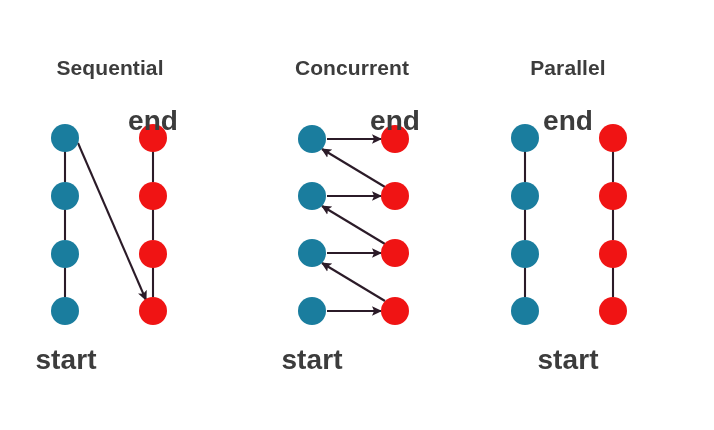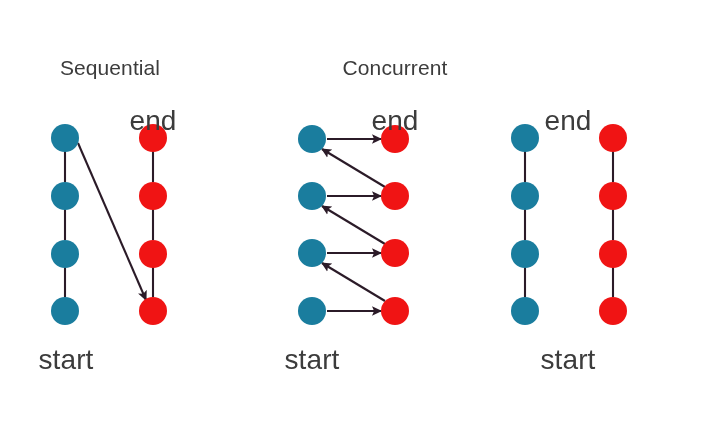--- a/index.html
+++ b/index.html
@@ -14,20 +14,21 @@
     overflow: hidden;
     font-family: "Liberation Sans", sans-serif;
     -webkit-font-smoothing: antialiased;
   }
   #diagram-root {
     position: absolute;
     left: 0;
     top: 0;
     width: 700px;
     height: 430px;
+    font-weight: bold;
   }
   svg.canvas {
     position: absolute;
     left: 0;
     top: 0;
     width: 714px;
     height: 430px;
     display: block;
   }
   .panel-title {
@@ -106,18 +107,19 @@
         <circle cx="525" cy="311" r="14" fill="#1a7d9e"></circle>
         <circle cx="613" cy="138" r="14" fill="#f01414"></circle>
         <circle cx="613" cy="196" r="14" fill="#f01414"></circle>
         <circle cx="613" cy="254" r="14" fill="#f01414"></circle>
         <circle cx="613" cy="311" r="14" fill="#f01414"></circle>
       </g>
     </svg>
 <div class="panel-title" style="left: 110px; top: 56px;">Sequential</div>
     <div class="node-label" style="left: 153px; top: 105px;">end</div>
     <div class="node-label" style="left: 66px; top: 344px;">start</div>
-    <div class="panel-title" style="left: 352px; top: 56px; margin-left: 43px;">Concurrent</div>
+    <div class="panel-title" style="left: 352px; top: 56px;">Concurrent</div>
     <div class="node-label" style="left: 395px; top: 105px;">end</div>
     <div class="node-label" style="left: 312px; top: 344px;">start</div>
+    <div class="panel-title" style="left: 568px; top: 56px;">Parallel</div>
     <div class="node-label" style="left: 568px; top: 105px;">end</div>
     <div class="node-label" style="left: 568px; top: 344px;">start</div>
   </div>
 
 </body></html>

